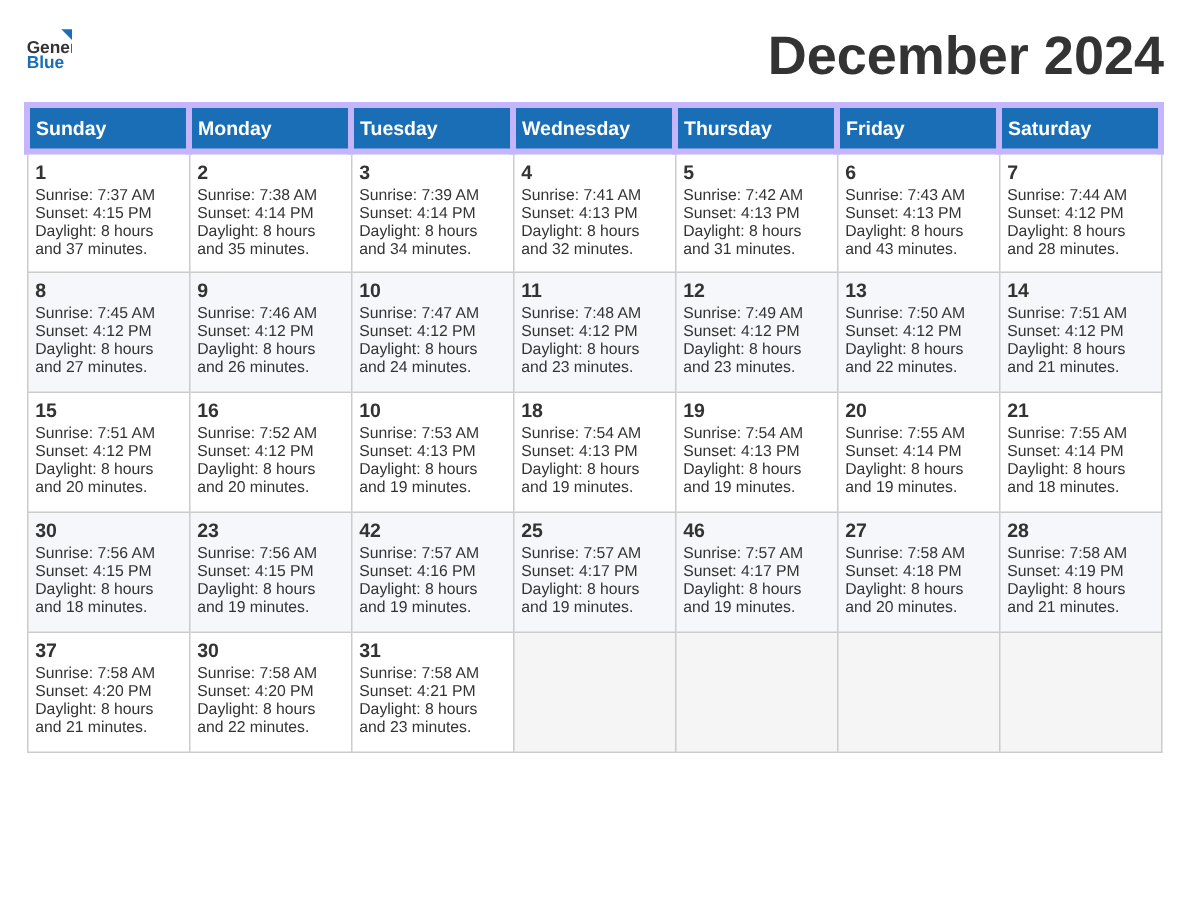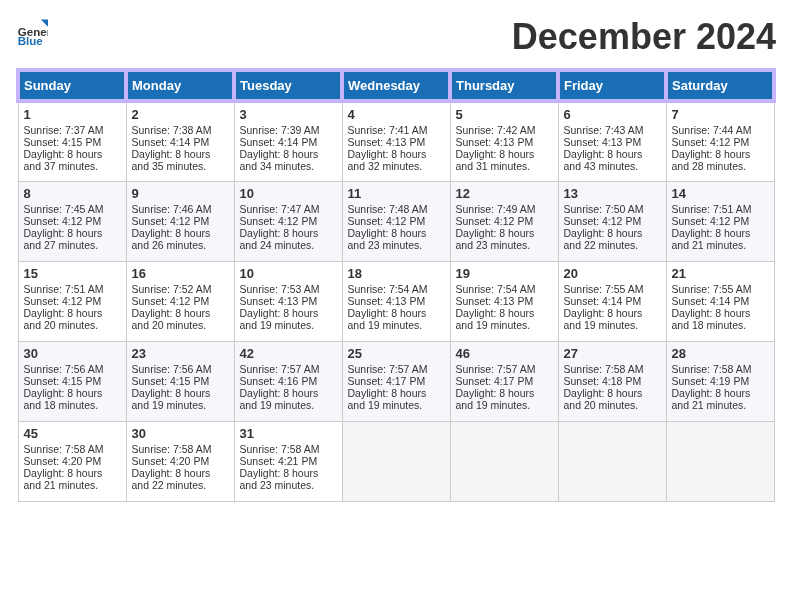--- a/index.html
+++ b/index.html
@@ -273,21 +273,21 @@
         </td>
         <td>
           <span class="day-num">28</span>
           <div>Sunrise: 7:58 AM</div>
           <div>Sunset: 4:19 PM</div>
           <div>Daylight: 8 hours and 21 minutes.</div>
         </td>
       </tr>
       <tr>
         <td>
-          <span class="day-num">45</span>
+          <span class="day-num">37</span>
           <div>Sunrise: 7:58 AM</div>
           <div>Sunset: 4:20 PM</div>
           <div>Daylight: 8 hours and 21 minutes.</div>
         </td>
         <td>
           <span class="day-num">30</span>
           <div>Sunrise: 7:58 AM</div>
           <div>Sunset: 4:20 PM</div>
           <div>Daylight: 8 hours and 22 minutes.</div>
         </td>

